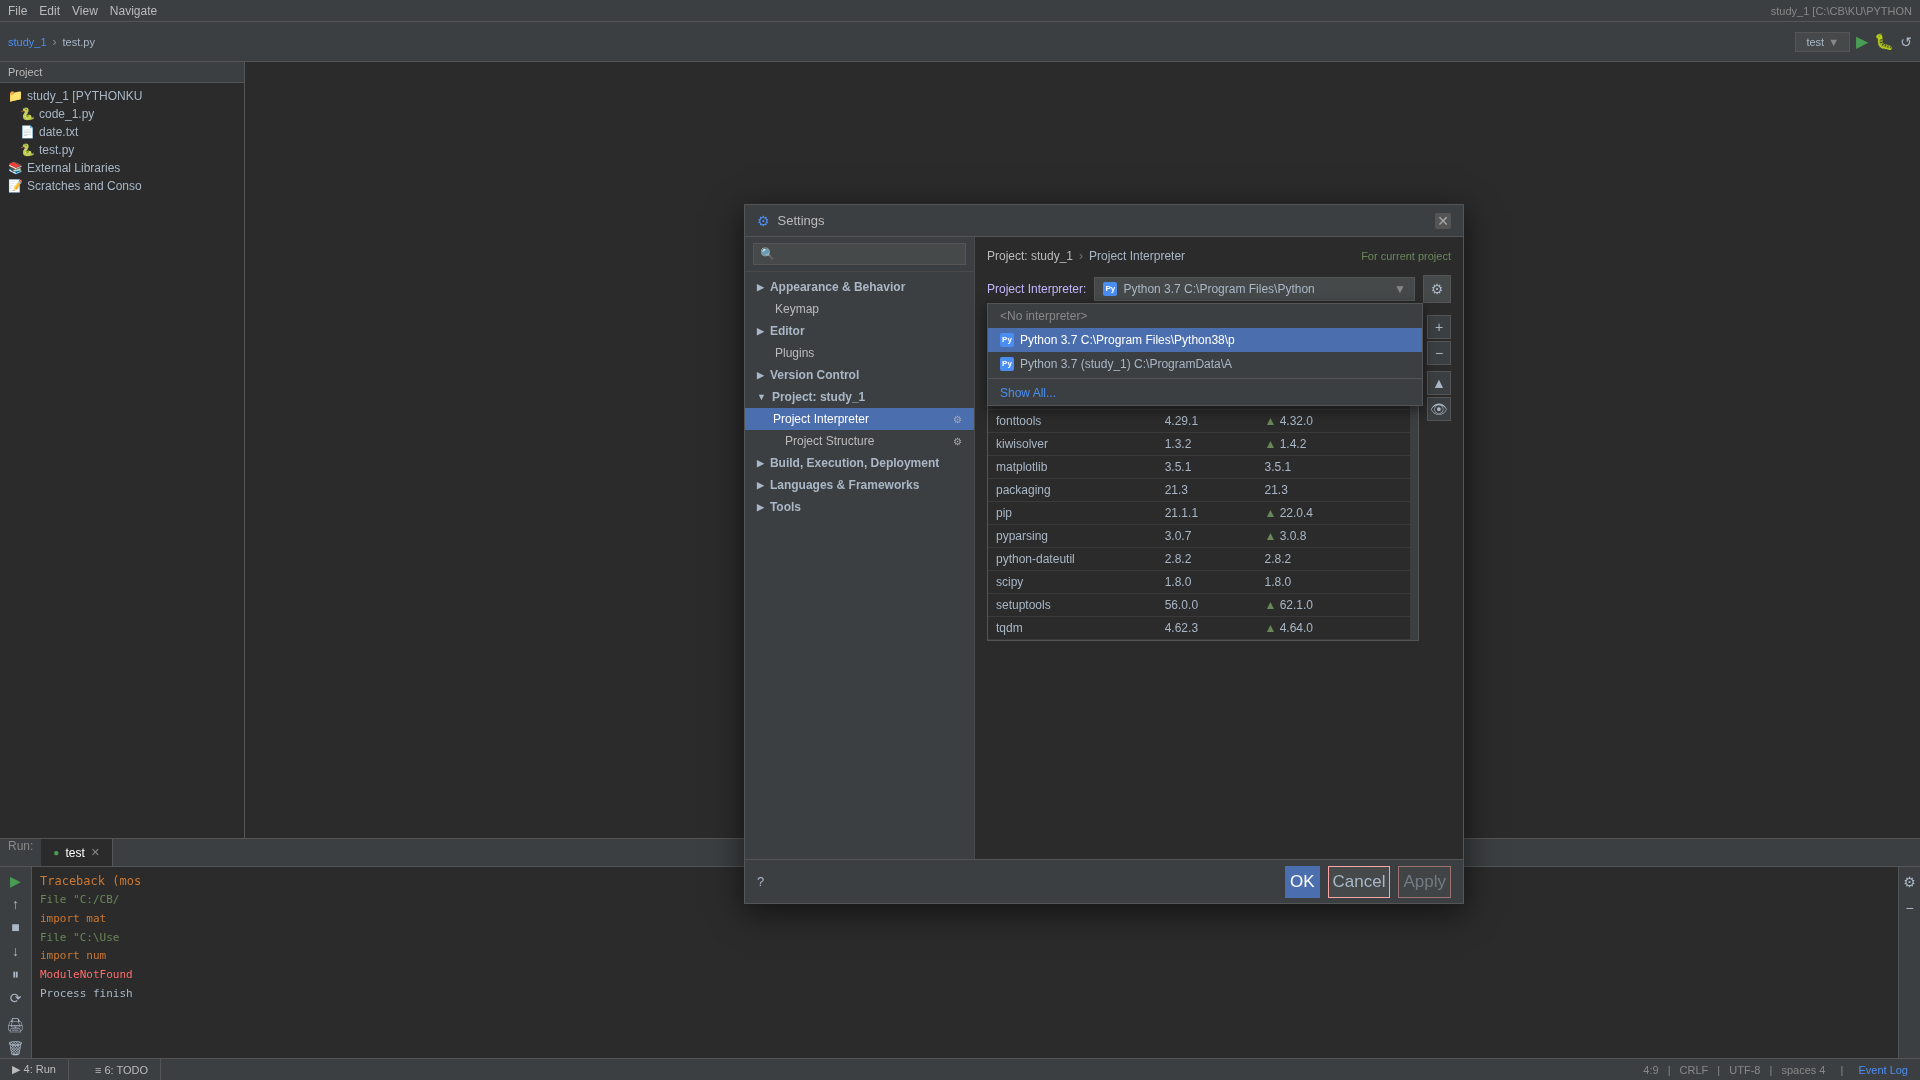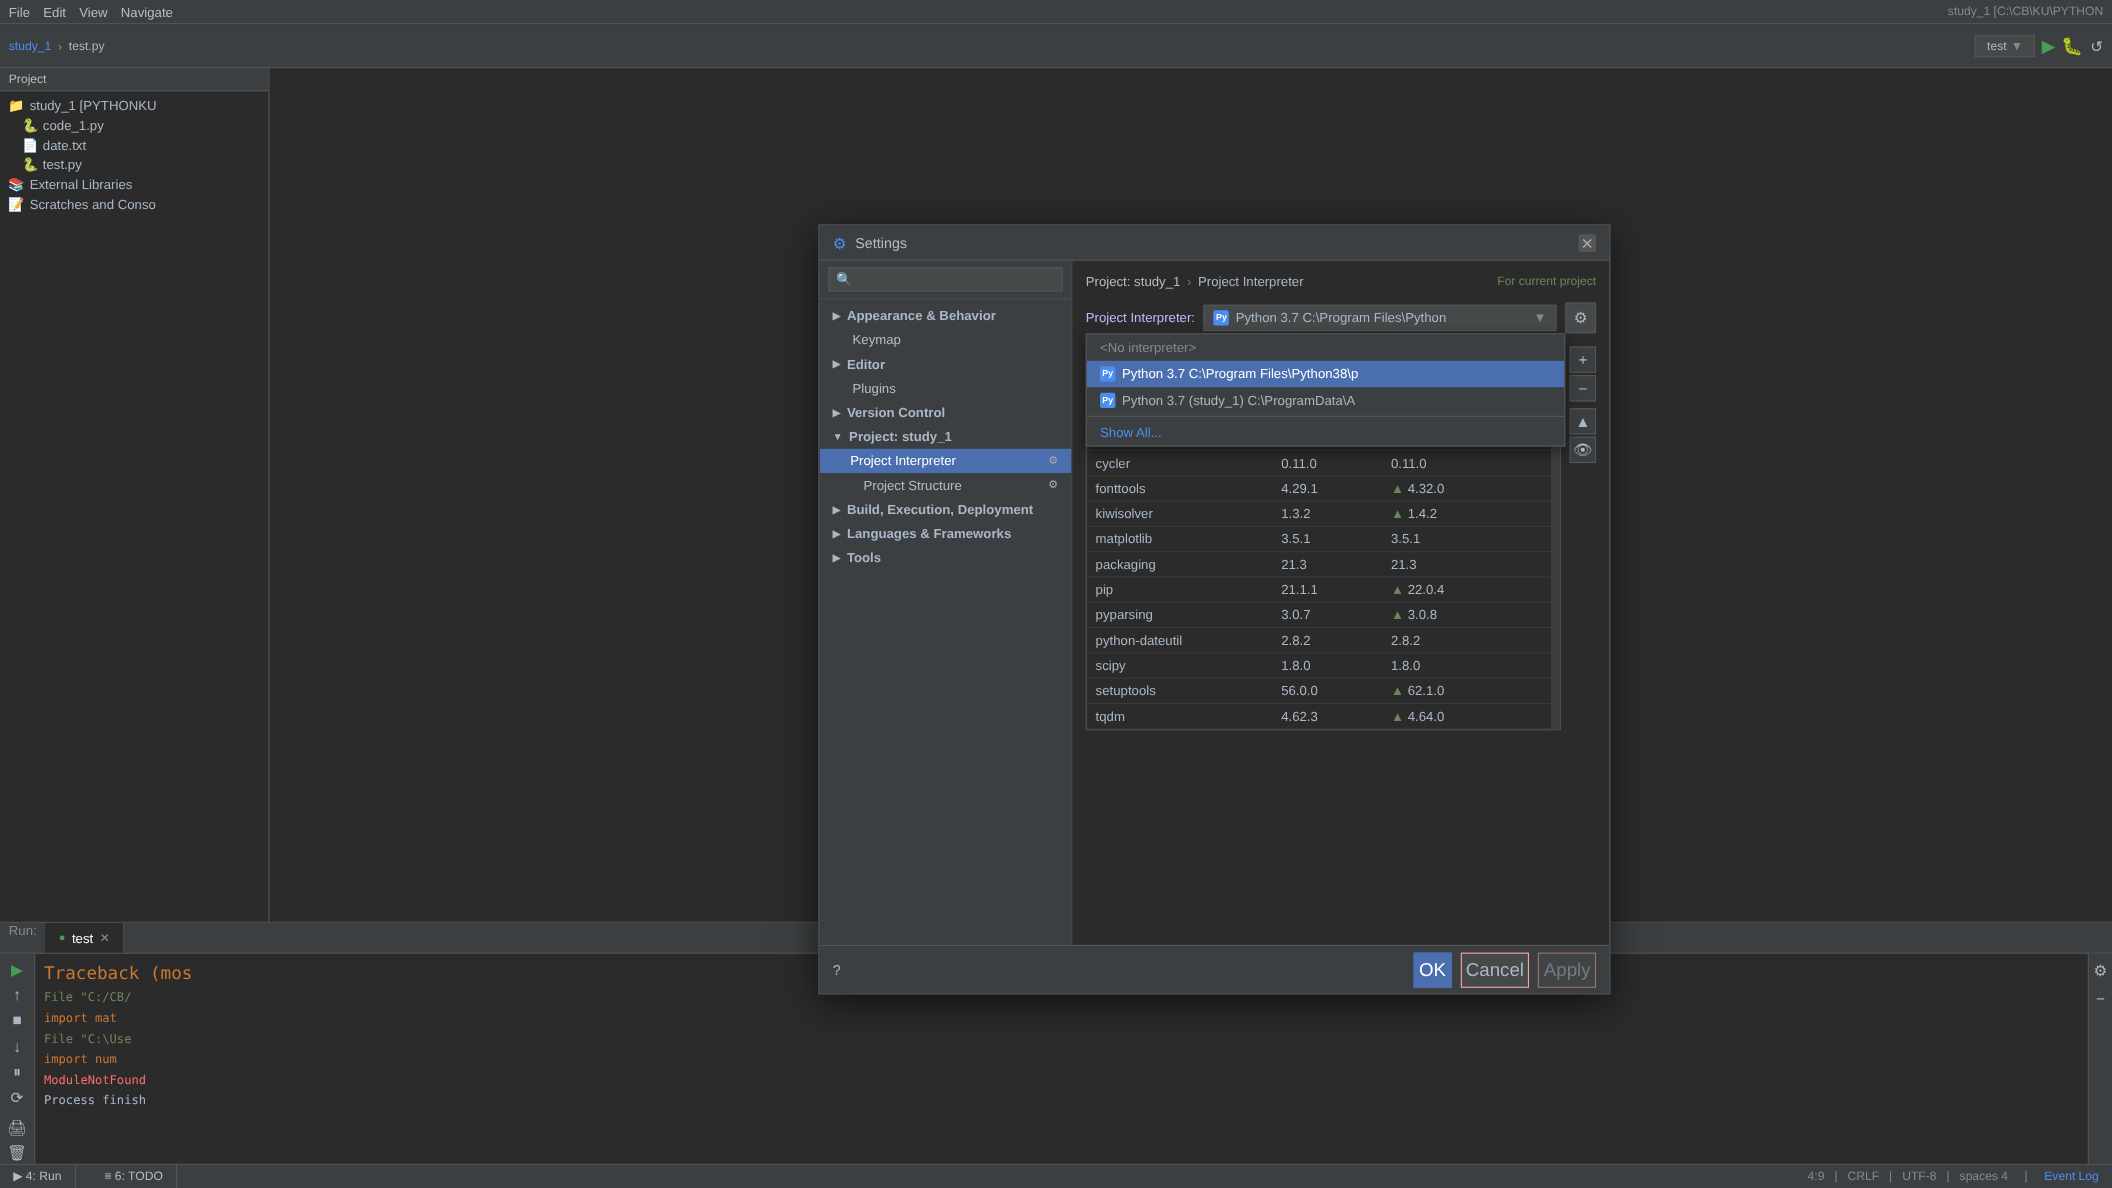--- a/index.html
+++ b/index.html
@@ -500,21 +500,21 @@
       <button class="run-btn">↑</button>
       <button class="run-btn">■</button>
       <button class="run-btn">↓</button>
       <button class="run-btn">⏸</button>
       <button class="run-btn">⟳</button>
       <div style="flex:1;"></div>
       <button class="run-btn">🖨</button>
       <button class="run-btn">🗑</button>
     </div>
     <div style="flex:1;padding:4px 8px;overflow:hidden;">
-      <div style="font-family:monospace;font-size:16px;line-height:1.7;color:#cc7832;">Traceback (mos</div>
+      <div style="font-family:monospace;font-size:12px;line-height:1.7;color:#cc7832;">Traceback (mos</div>
       <div style="font-family:monospace;font-size:11px;line-height:1.7;color:#6a8759;">  File "C:/CB/</div>
       <div style="font-family:monospace;font-size:11px;line-height:1.7;color:#cc7832;">    import mat</div>
       <div style="font-family:monospace;font-size:11px;line-height:1.7;color:#6a8759;">  File "C:\Use</div>
       <div style="font-family:monospace;font-size:11px;line-height:1.7;color:#cc7832;">    import num</div>
       <div style="font-family:monospace;font-size:11px;line-height:1.7;color:#ff6b6b;">ModuleNotFound</div>
       <div style="font-family:monospace;font-size:11px;line-height:1.7;color:#a9b7c6;">Process finish</div>
     </div>
     <div style="width:22px;background:#3c3f41;border-left:1px solid #555;display:flex;flex-direction:column;align-items:center;padding-top:4px;gap:4px;">
       <button class="run-btn">⚙</button>
       <button class="run-btn">−</button>
@@ -659,25 +659,20 @@
                   <td>Pillow</td>
                   <td></td>
                   <td></td>
                 </tr>
                 <tr>
                   <td>colorama</td>
                   <td>0.4.4</td>
                   <td>0.4.4</td>
                 </tr>
                 <tr>
-                  <td>cycler</td>
-                  <td>0.11.0</td>
-                  <td>0.11.0</td>
-                </tr>
-                <tr>
                   <td>fonttools</td>
                   <td>4.29.1</td>
                   <td><span style="color:#6a8759;">▲</span> 4.32.0</td>
                 </tr>
                 <tr>
                   <td>kiwisolver</td>
                   <td>1.3.2</td>
                   <td><span style="color:#6a8759;">▲</span> 1.4.2</td>
                 </tr>
                 <tr>

